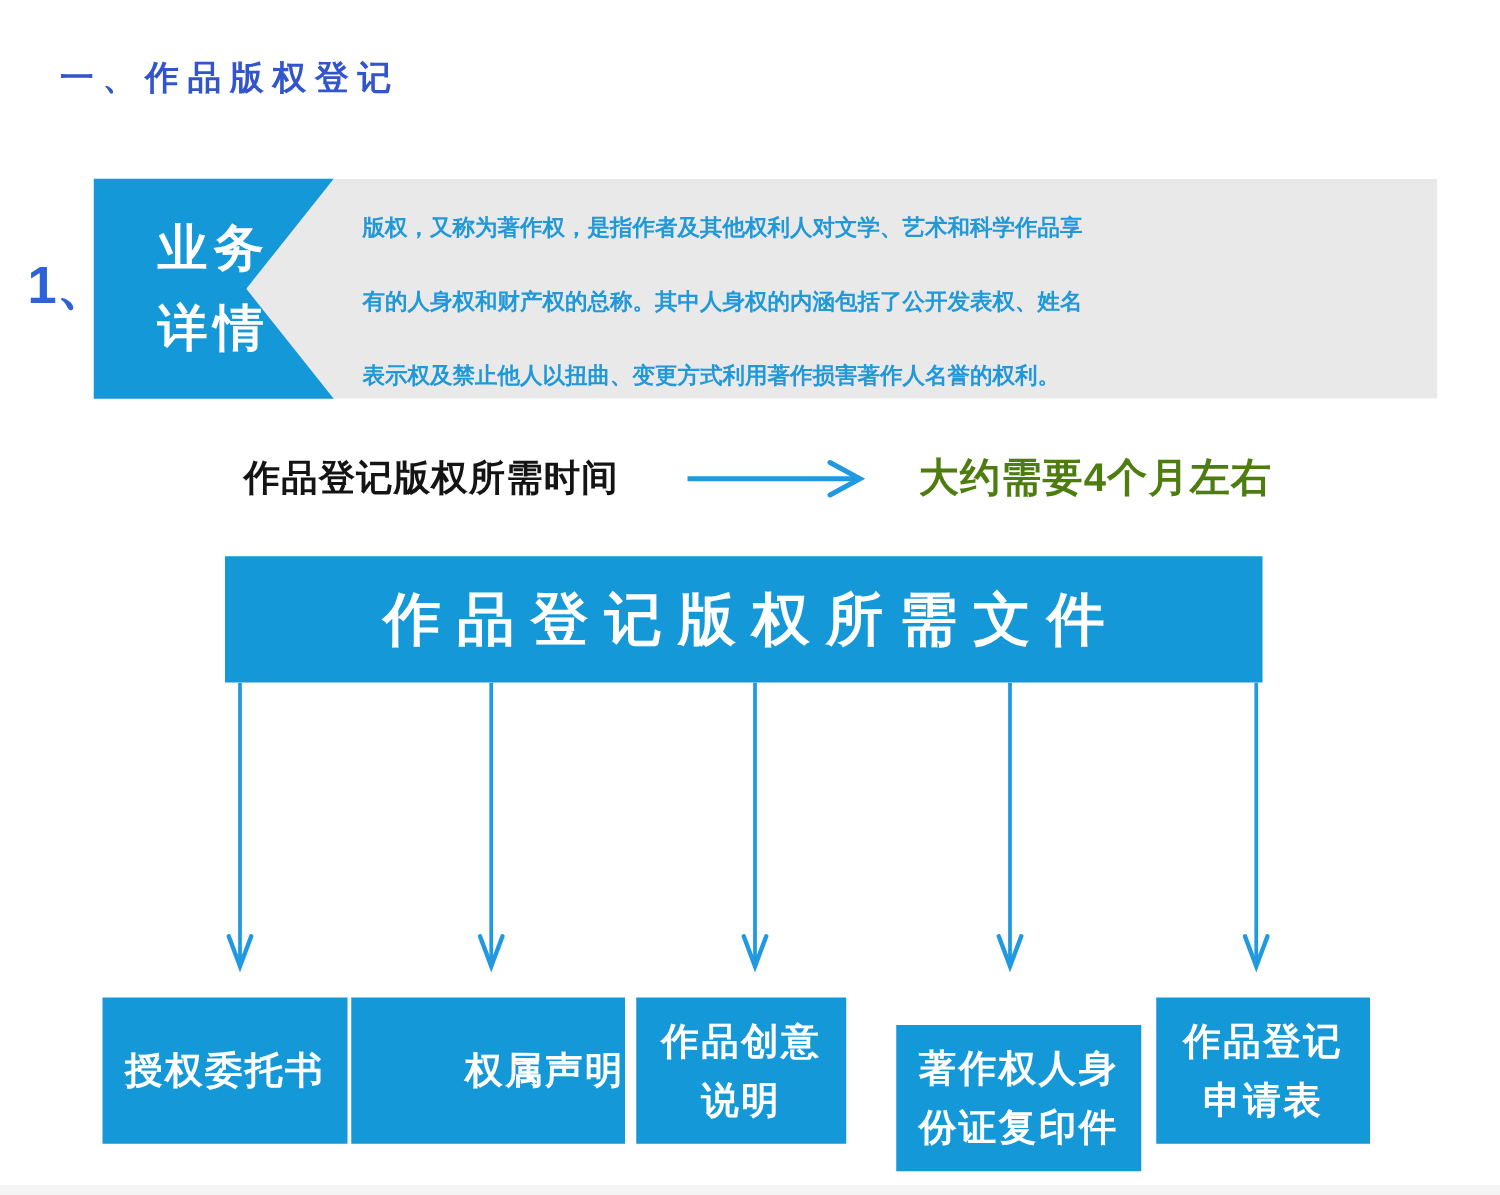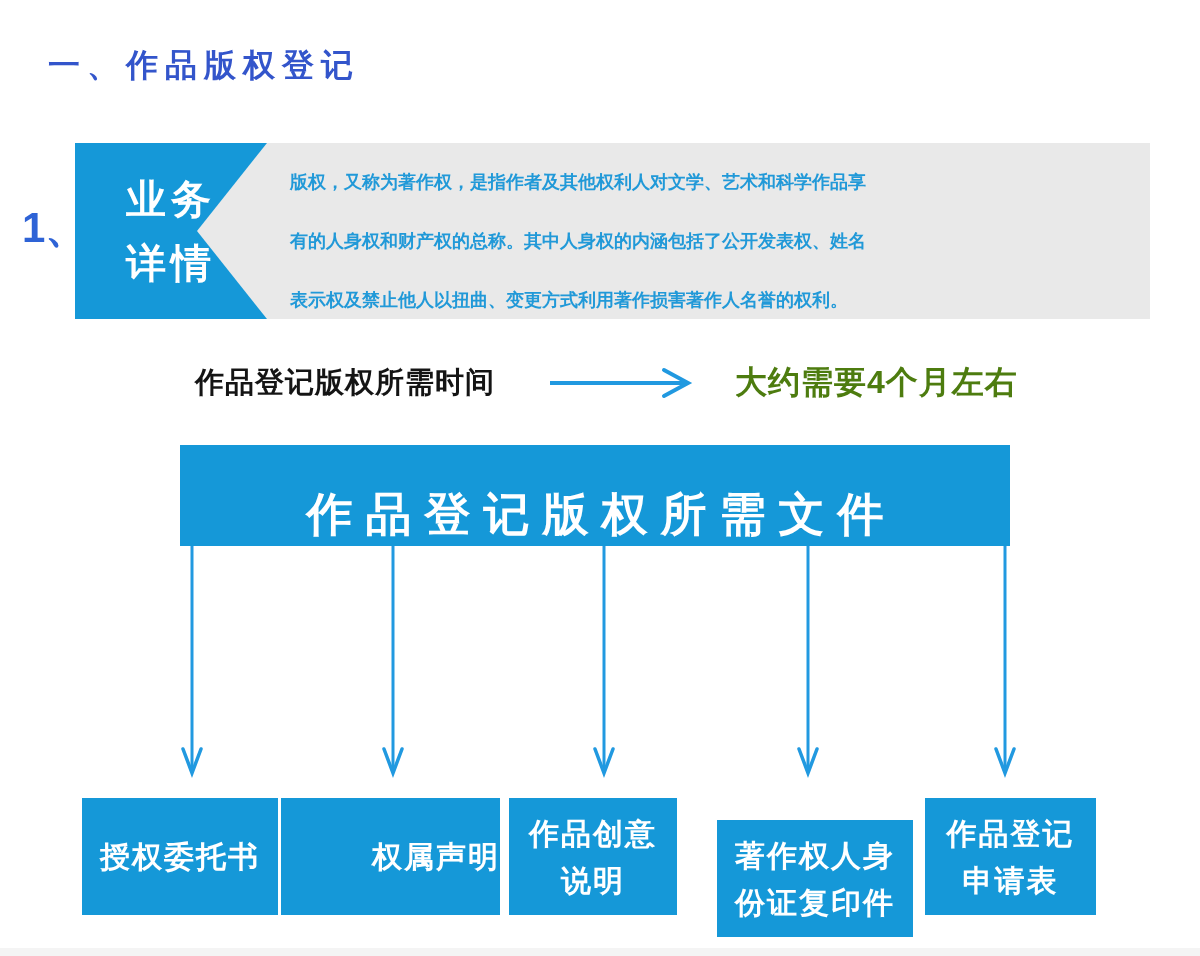--- a/index.html
+++ b/index.html
@@ -3,21 +3,21 @@
 <meta charset="utf-8">
 <style>
   html,body{margin:0;padding:0;}
   body{
     width:1200px;height:956px;position:relative;background:#ffffff;
     font-family:"Liberation Sans","DejaVu Sans",sans-serif;overflow:hidden;
   }
   
   .page-title{
     position:absolute;left:48px;top:44px;
-    font-size:32px;font-weight:bold;color:#3355cb;letter-spacing:7px;
+    font-size:27px;font-weight:bold;color:#3355cb;letter-spacing:7px;
     white-space:nowrap;
   }
   
   .section-number{
     position:absolute;left:22px;top:200px;
     font-size:42px;font-weight:bold;color:#2e63d6;white-space:nowrap;
   }
   .biz-tab{
     position:absolute;left:75px;top:143px;width:192px;height:176px;
     background:#1598d8;color:#ffffff;
@@ -42,21 +42,21 @@
   }
   .time-arrow{position:absolute;left:548px;top:366px;}
   .time-value{
     position:absolute;left:735px;top:361px;
     font-size:32px;font-weight:bold;color:#4d7c0f;letter-spacing:1px;white-space:nowrap;
   }
   
   .doc-banner{
     position:absolute;left:180px;top:445px;width:830px;height:101px;
     background:#1598d8;color:#ffffff;
-    display:flex;align-items:flex-end;justify-content:center;
+    display:flex;align-items:center;justify-content:center;
     font-size:46px;font-weight:bold;letter-spacing:13px;text-indent:13px;
     white-space:nowrap;
   }
   
   .down-arrow{position:absolute;top:546px;width:26px;height:232px;}
   .da1{left:179px;} .da2{left:380px;} .da3{left:591px;} .da4{left:795px;} .da5{left:992px;}
   
   .doc-box{
     position:absolute;top:798px;height:117px;background:#1598d8;color:#ffffff;
     display:flex;align-items:center;justify-content:center;

